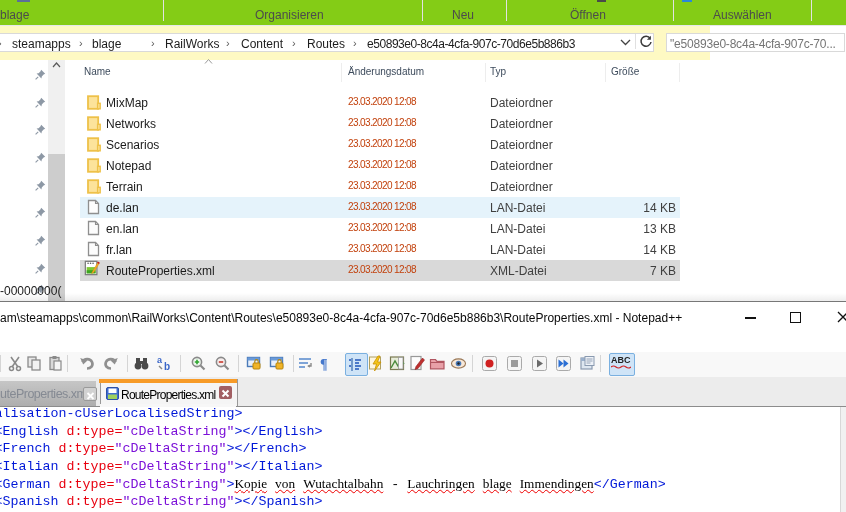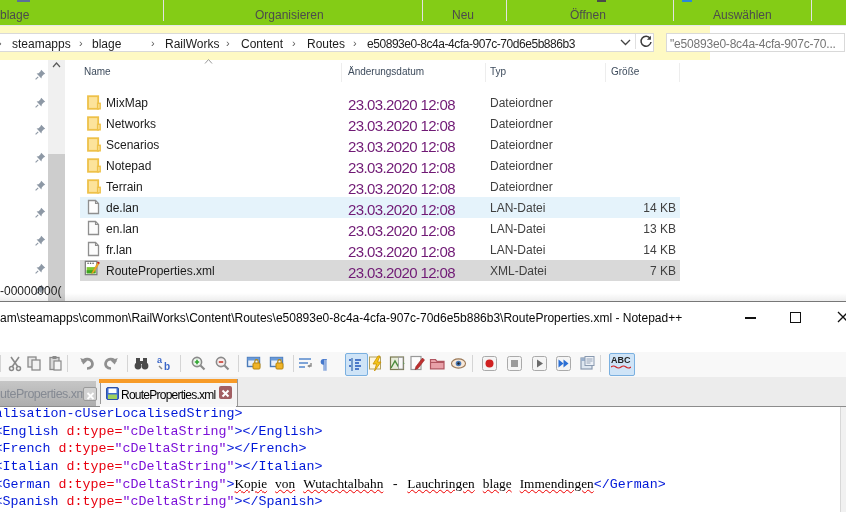--- a/index.html
+++ b/index.html
@@ -16,21 +16,21 @@
 .chev2{color:#5a5a5a;font-size:11px;}
 
 .pin{position:absolute;left:35px;width:11px;height:11px;}
 #navsb{position:absolute;left:48px;top:60px;width:17px;height:242px;background:#f0f0f0;}
 #navthumb{position:absolute;left:48px;top:154px;width:17px;height:147px;background:#cdcdcd;}
 
 .hsep{position:absolute;top:63px;width:1px;height:19px;background:#ededed;}
 .hlabel{position:absolute;top:66px;font-size:10px;color:#3d4b5c;}
 .row{position:absolute;left:80px;width:600px;height:21px;}
 .rname{position:absolute;left:26px;top:4px;font-size:12px;color:#1b1b1b;white-space:nowrap;}
-.rdate{position:absolute;left:268px;top:4px;font-size:15px;color:#701a75;white-space:nowrap;letter-spacing:-0.62px;}
+.rdate{position:absolute;left:268px;top:4px;font-size:10px;color:#c2410c;white-space:nowrap;letter-spacing:-0.62px;}
 .rtype{position:absolute;left:410px;top:4px;font-size:12px;color:#404040;white-space:nowrap;}
 .rsize{position:absolute;left:540px;width:56px;top:4px;font-size:12px;color:#404040;text-align:right;}
 .ricon{position:absolute;left:5px;top:2px;width:16px;height:16px;}
 
 #npp{left:0;top:301px;width:846px;height:211px;background:#fff;border-top:1.5px solid #777;}
 #npptitle{position:absolute;left:0;top:2px;width:846px;height:27px;background:#fff;}
 #nppmenu{position:absolute;left:0;top:29px;width:846px;height:21px;background:#fff;}
 .mitem{position:absolute;top:7px;font-size:12px;color:#111;}
 #npptool{position:absolute;left:0;top:50px;width:846px;height:25px;background:#f8f8f8;}
 .ticon{position:absolute;top:3px;width:17px;height:17px;}

